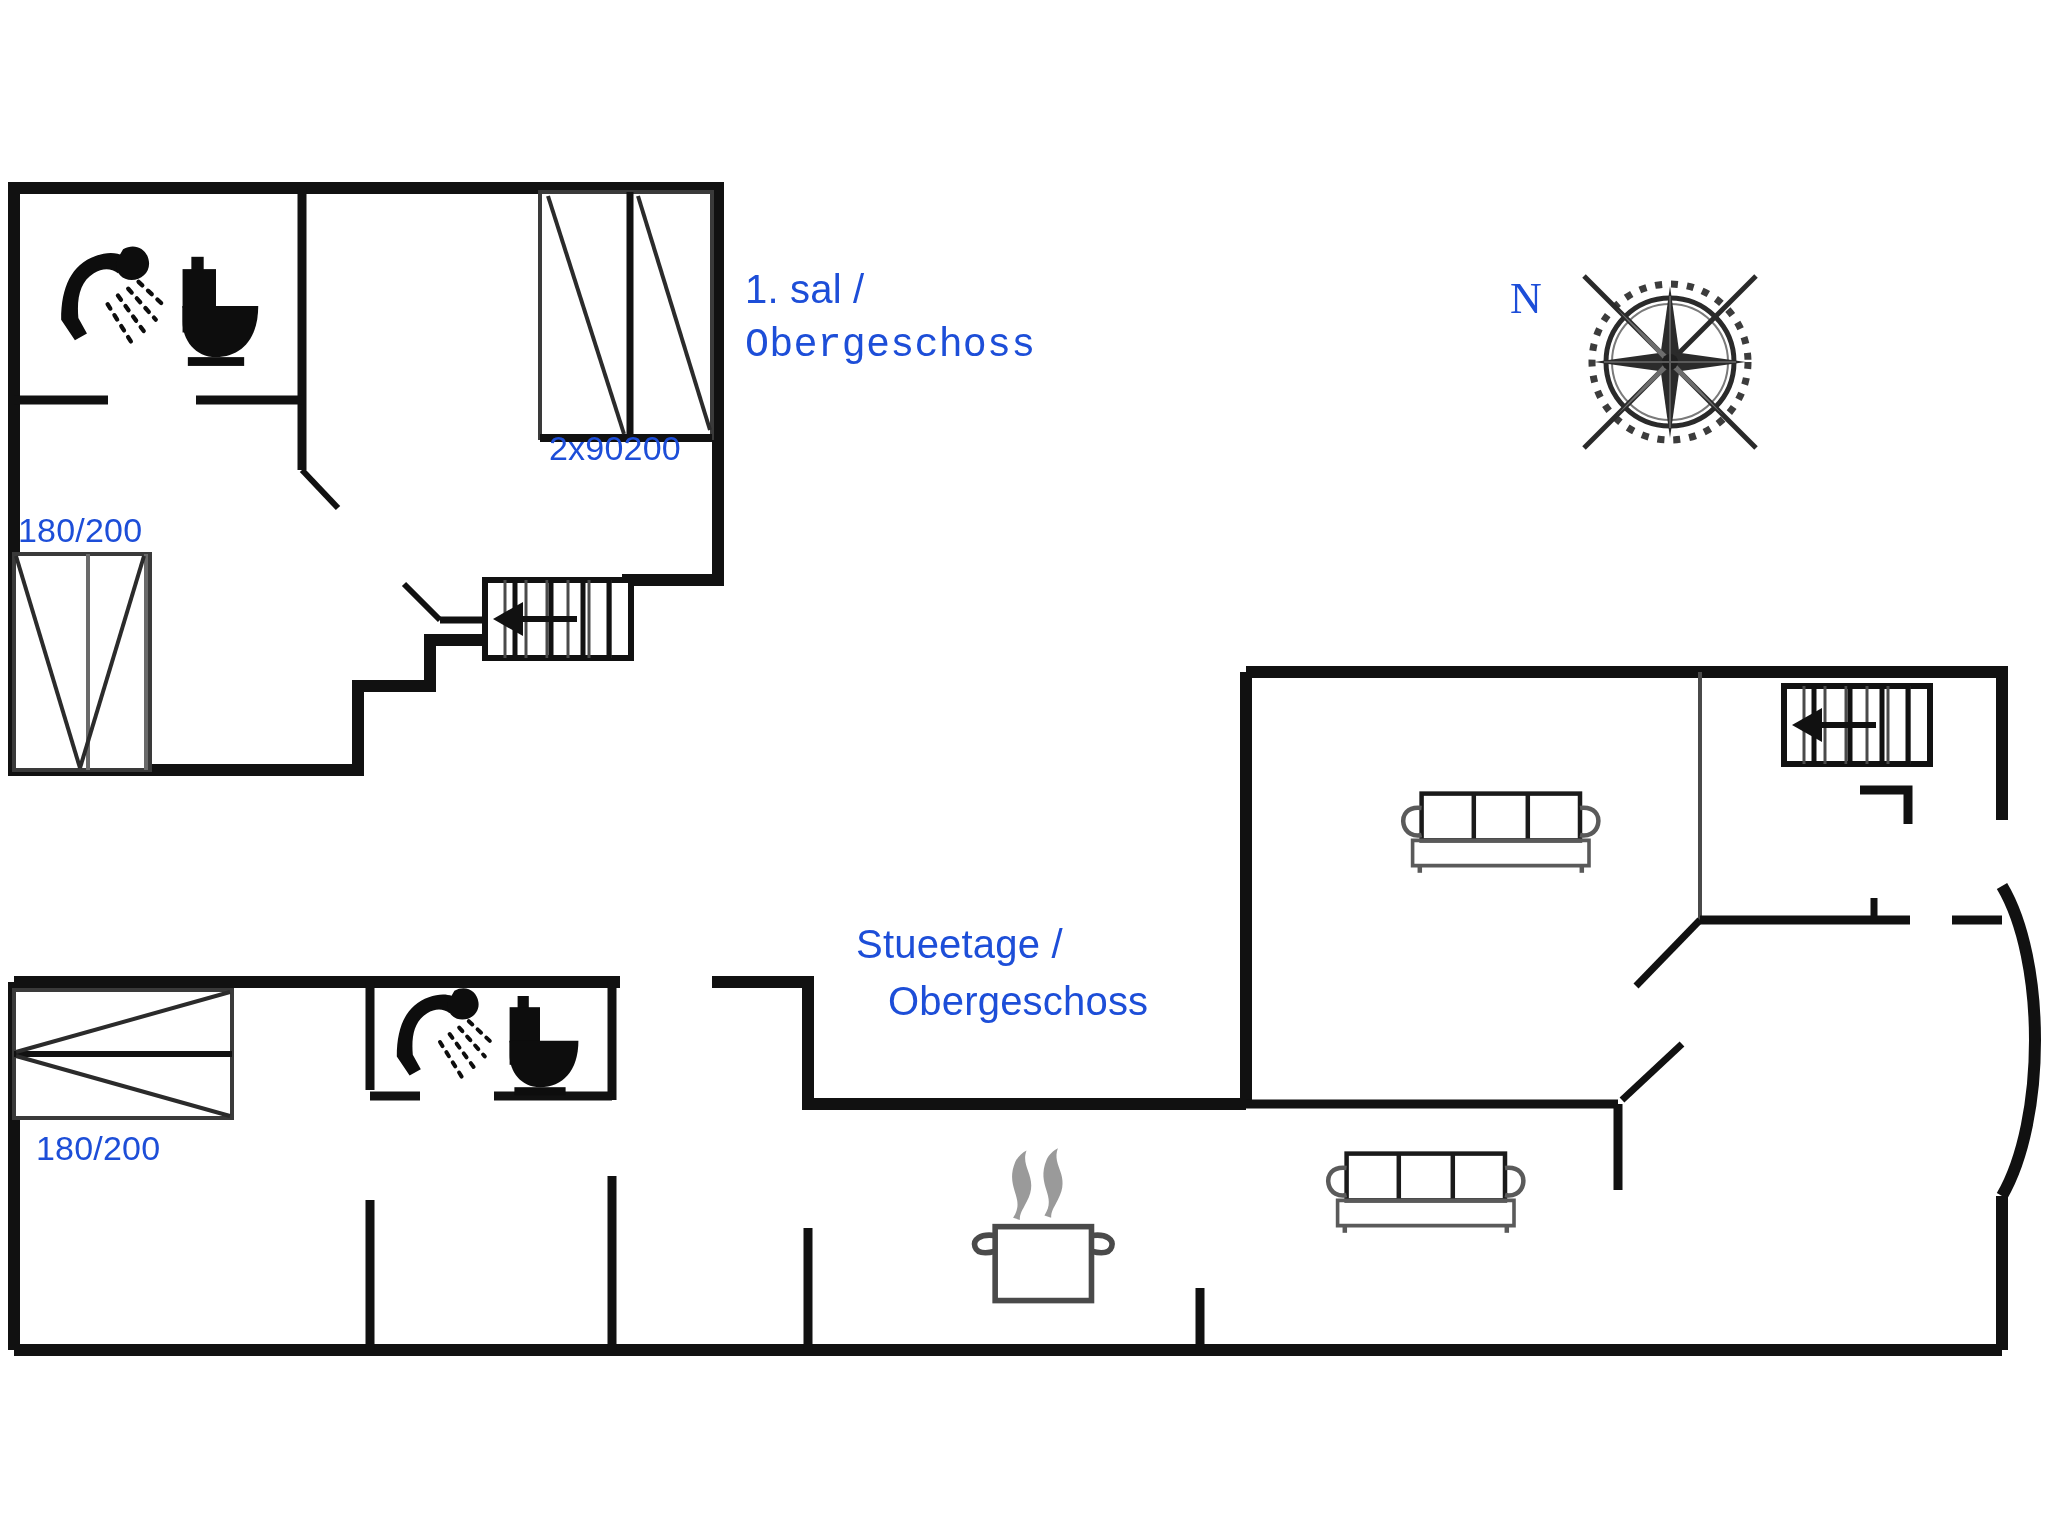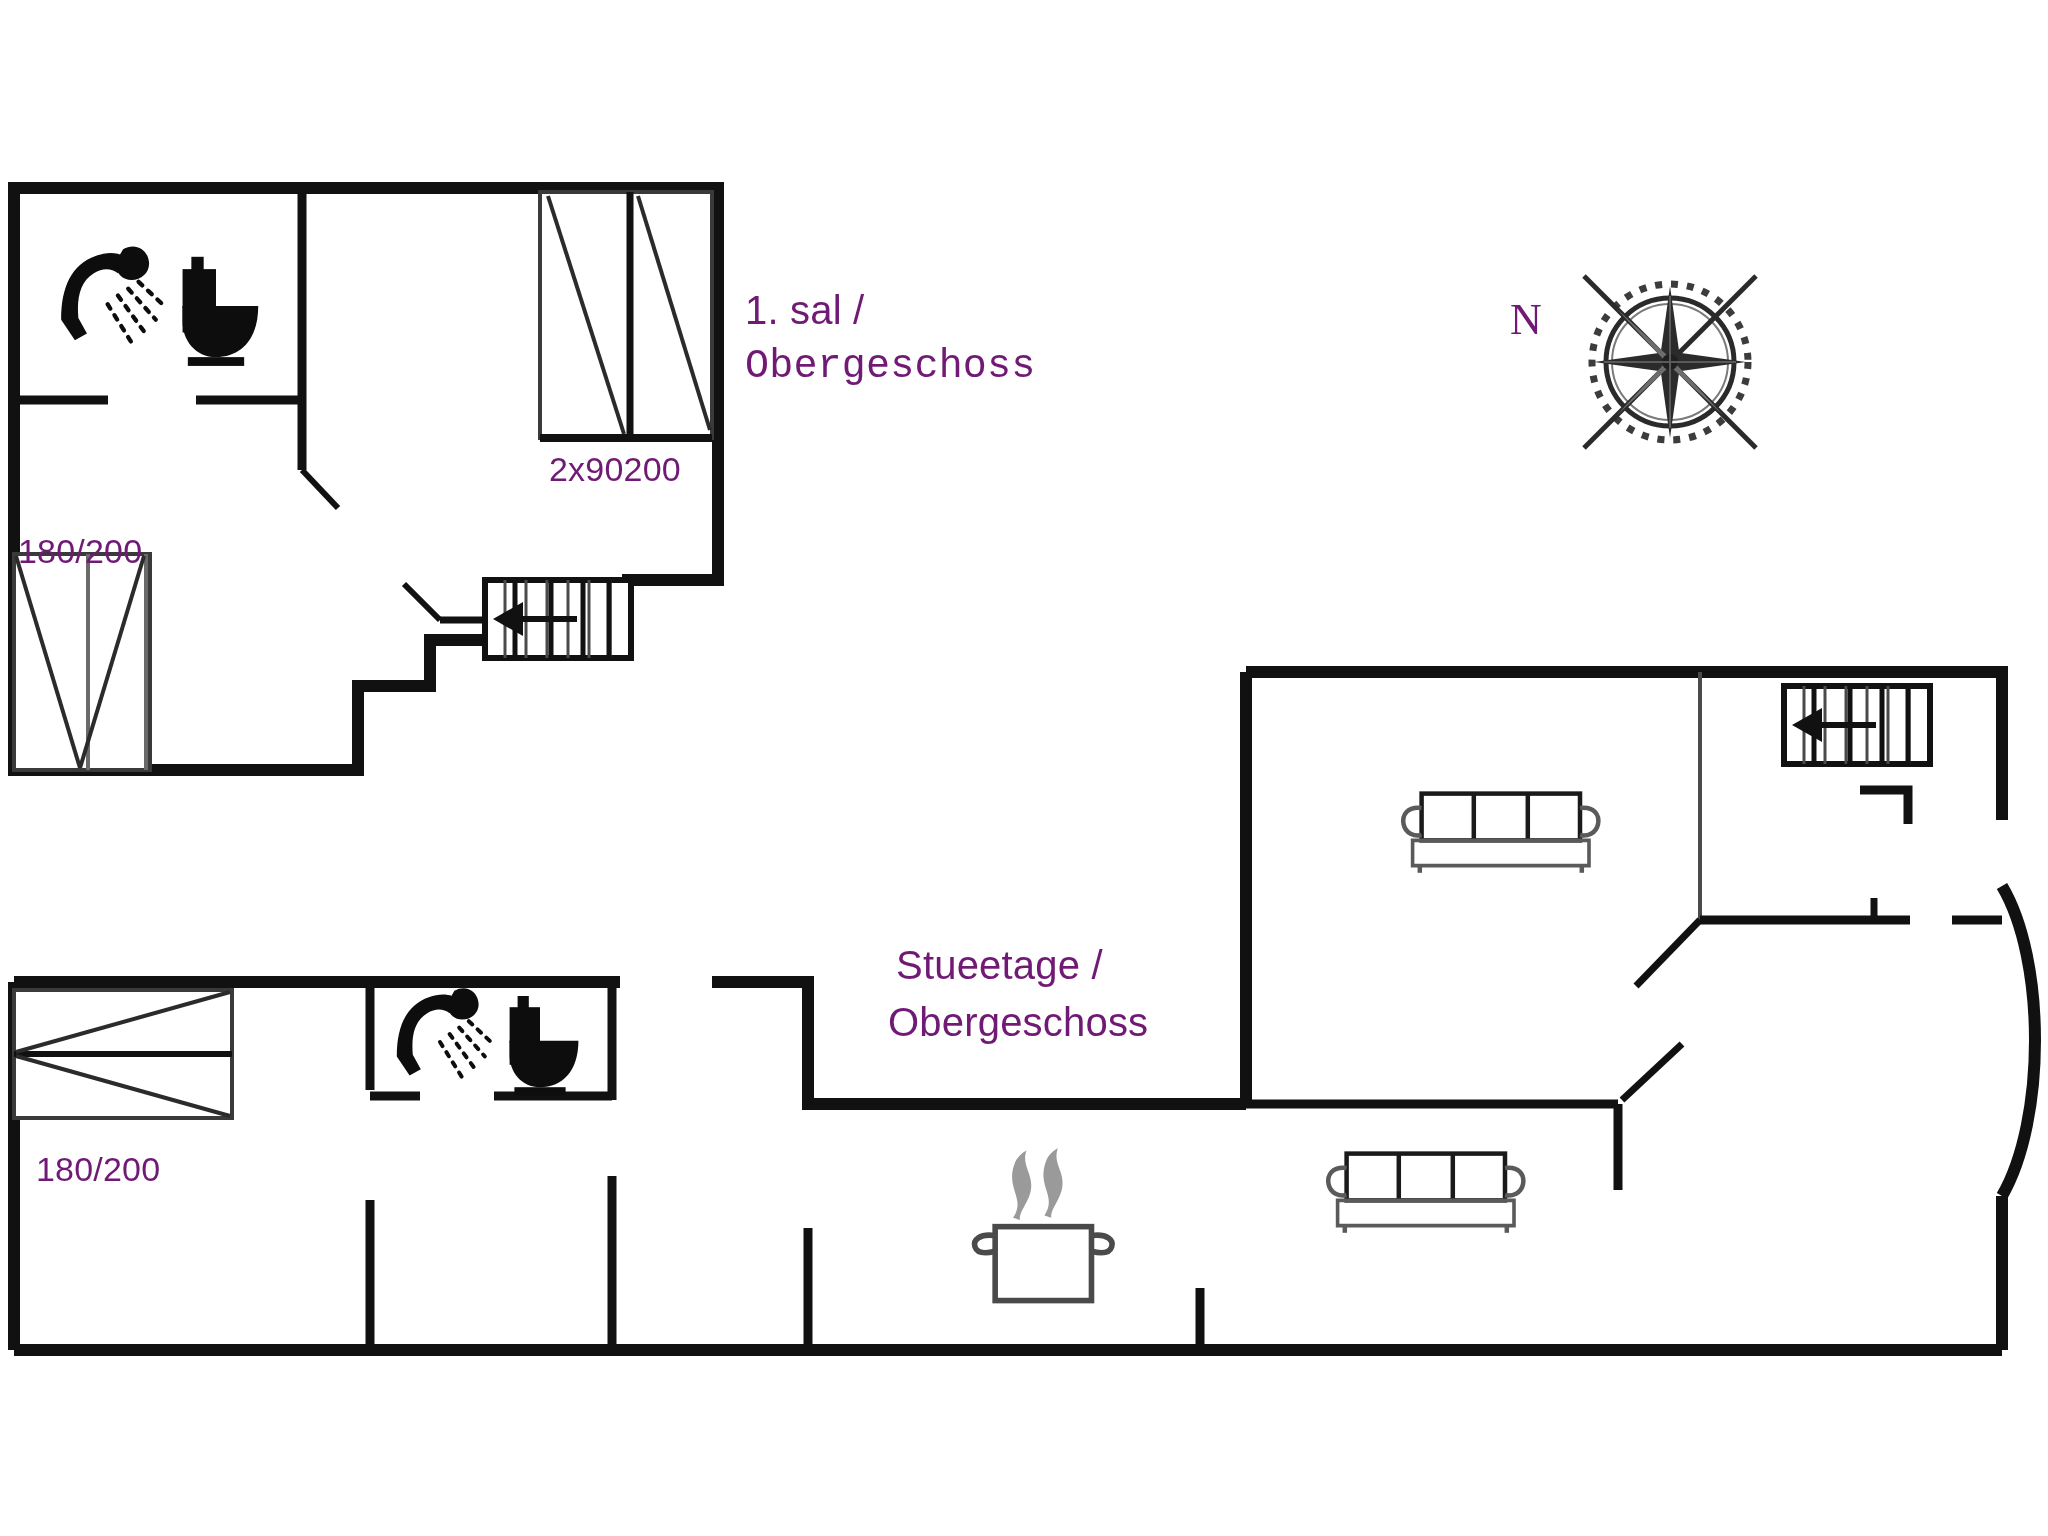--- a/index.html
+++ b/index.html
@@ -8,25 +8,24 @@
     font-family:"Liberation Sans", sans-serif;
     color:#1a1a1a;
     overflow:hidden;
     position:relative;
   }
   #plan-root{position:absolute;inset:0;}
   svg.plan{position:absolute;left:0;top:0;width:2048px;height:1536px;}
   .lbl{
     position:absolute;
     font-family:"Liberation Sans", sans-serif;
-    color:#701a75;
+    color:#1d4ed8;
     white-space:pre;
     line-height:1.22;
     letter-spacing:0.2px;
-    margin-top:21px;
   }
   .lbl-floor{font-size:40px;}
   .lbl-dim{font-size:34px;}
   .lbl-north{font-family:"Liberation Serif", serif;font-size:44px;}
 </style>
 </head>
 <body>
 
 <div id="plan-root">
 
@@ -253,20 +252,20 @@
     </g>
   </svg>
 
   <div class="lbl lbl-floor" style="left:745px;top:265px;">1. sal /</div>
   <div class="lbl lbl-floor" style="left:745px;top:322px;font-family:Liberation Mono, monospace;">Obergeschoss</div>
 
   <div class="lbl lbl-dim" style="left:549px;top:428px;text-align:right;">2x90200</div>
 
   <div class="lbl lbl-dim" style="left:18px;top:510px;">180/200</div>
 
-  <div class="lbl lbl-floor" style="left:896px;top:920px;">Stueetage /</div>
+  <div class="lbl lbl-floor" style="left:856px;top:920px;">Stueetage /</div>
   <div class="lbl lbl-floor" style="left:888px;top:977px;">Obergeschoss</div>
 
   <div class="lbl lbl-dim" style="left:36px;top:1128px;">180/200</div>
 
   <div class="lbl lbl-north" style="left:1510px;top:272px;">N</div>
 
 </div>
 
 </body></html>

